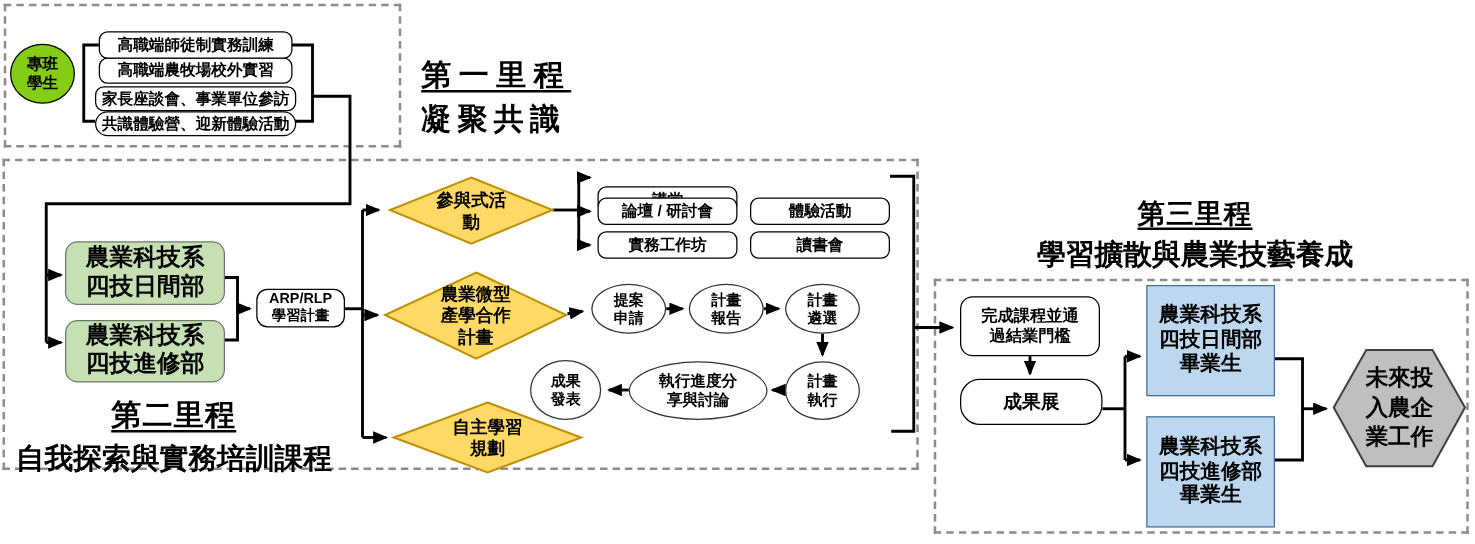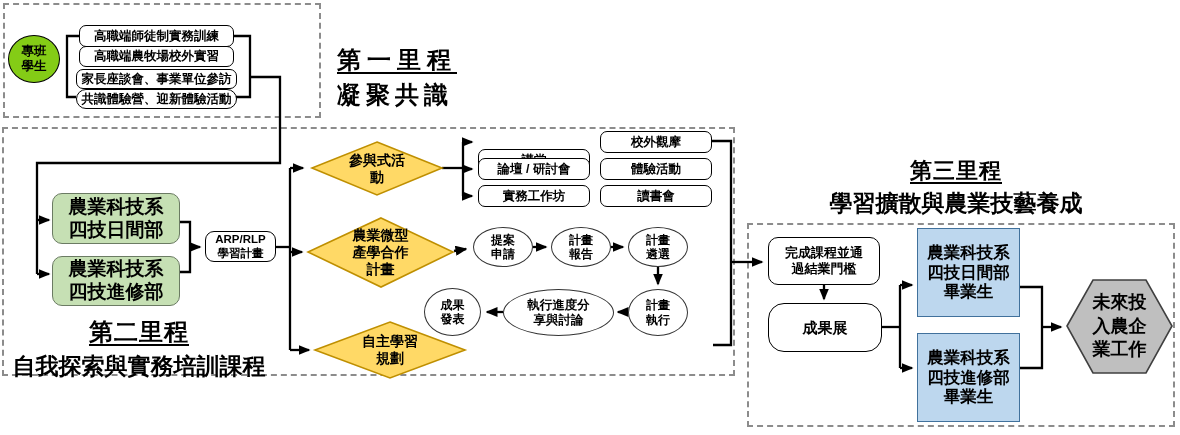--- a/index.html
+++ b/index.html
@@ -110,21 +110,20 @@
 動</div>
   <div class="node txt" style="left:308px;top:218px;width:145px;height:69px;font-size:14px;">農業微型
 產學合作
 計畫</div>
   <div class="node txt" style="left:315px;top:322px;width:150px;height:56px;font-size:14px;">自主學習
 規劃</div>
 
   <div class="node wbox" style="left:478px;top:149px;width:112px;height:22px;font-size:12.5px;">講堂</div>
   <div class="node wbox" style="left:478px;top:158px;width:112px;height:22px;font-size:12.5px;">論壇 / 研討會</div>
   <div class="node wbox" style="left:478px;top:185px;width:112px;height:22px;font-size:12.5px;">實務工作坊</div>
-  <div class="node wbox" style="left:600px;top:131px;width:112px;height:22px;font-size:12.5px;">校外觀摩</div>
   <div class="node wbox" style="left:600px;top:158px;width:112px;height:22px;font-size:12.5px;">體驗活動</div>
   <div class="node wbox" style="left:600px;top:185px;width:112px;height:22px;font-size:12.5px;">讀書會</div>
 
   <div class="node ellipse" style="left:473px;top:227px;width:60px;height:40px;font-size:12px;">提案
 申請</div>
   <div class="node ellipse" style="left:551px;top:227px;width:60px;height:40px;font-size:12px;">計畫
 報告</div>
   <div class="node ellipse" style="left:628px;top:227px;width:60px;height:40px;font-size:12px;">計畫
 遴選</div>
   <div class="node ellipse" style="left:628px;top:289px;width:60px;height:47px;font-size:12px;">計畫
@@ -139,21 +138,21 @@
     <div style="font-size:23px;margin-top:3px;">自我探索與實務培訓課程</div>
   </div>
 
   <div class="mtitle" style="left:825px;top:156px;width:262px;text-align:center;">
     <div class="underlined" style="font-size:22px;letter-spacing:1px;">第三里程</div>
     <div style="font-size:23px;margin-top:2px;">學習擴散與農業技藝養成</div>
   </div>
 
   <div class="node wbox" style="left:768px;top:237px;width:112px;height:48px;font-size:13px;border-radius:10px;">完成課程並通
 過結業門檻</div>
-  <div class="node wbox" style="left:768px;top:303px;width:114px;height:49px;font-size:15px;border-radius:16px;text-align:center;">成果展</div>
+  <div class="node wbox" style="left:768px;top:303px;width:114px;height:37px;font-size:15px;border-radius:16px;text-align:center;">成果展</div>
 
   <div class="node bbox" style="left: 917px; top: 228px; width: 103px; height: 89px; font-size: 16.5px; background-color: rgb(189, 215, 238);">農業科技系
 四技日間部
 畢業生</div>
   <div class="node bbox" style="left: 917px; top: 333px; width: 103px; height: 89px; font-size: 16.5px; background-color: rgb(189, 215, 238);">農業科技系
 四技進修部
 畢業生</div>
 
   <div class="node txt" style="left:1067px;top:280px;width:105px;height:93px;font-size:18px;line-height:1.3;">未來投
 入農企

